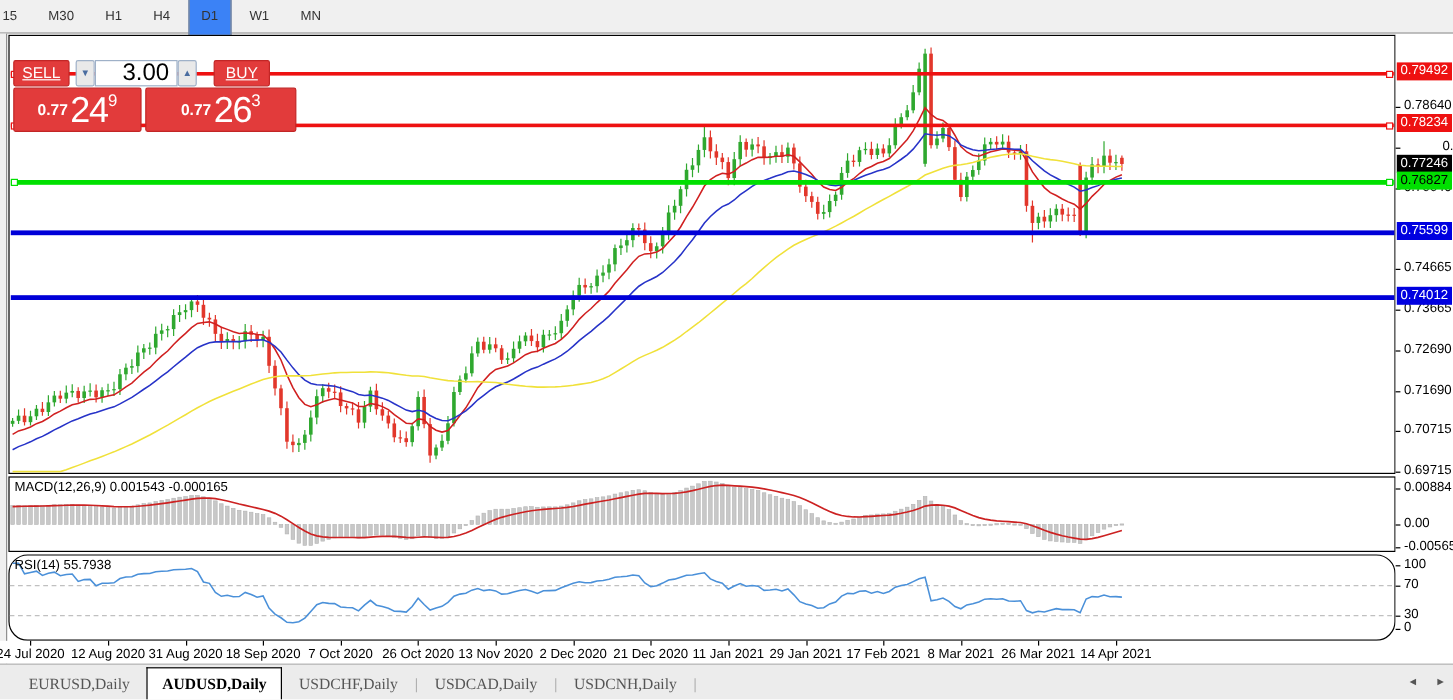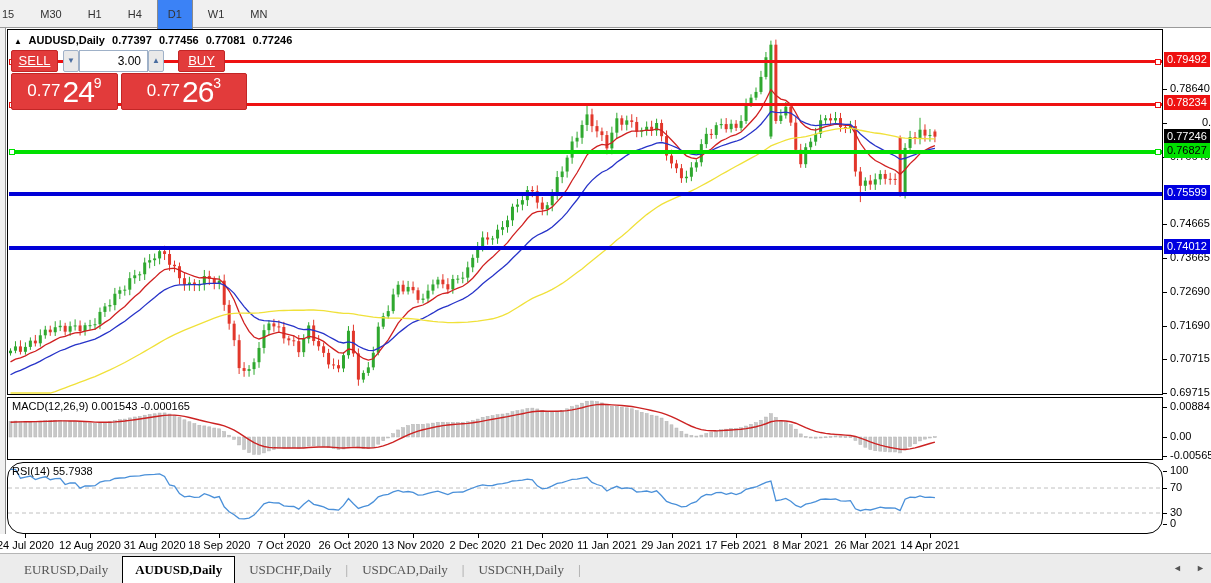--- a/index.html
+++ b/index.html
@@ -37,25 +37,25 @@
   .lvl-marker { position:absolute; width:6px; height:6px; background:#fff; z-index:4; }
 
   
   #trade-widget { position:absolute; left:0; top:0; z-index:10; }
   .tw { position:absolute; }
   .twbtn { background:#e23b3b; border:1px solid #c22626; border-radius:2px; color:#fff;
     font-size:13px; text-align:center; line-height:20px; cursor:pointer; }
   .twbtn u { text-decoration:underline; }
   .spinbtn { background:#e9e9e9; border:1px solid #9fb1c8; border-radius:2px;
     color:#4a6da0; font-size:8px; text-align:center; line-height:20px; cursor:pointer; }
-  #volume-input { border:1px solid #9fb1c8; font-size:12px; color:#000; text-align:right;
+  #volume-input { border:1px solid #9fb1c8; font-size:20px; color:#000; text-align:right;
     padding-right:6px; width:69px; height:22px; background:#fff; }
   .pricebox { background:#e23b3b; border:1px solid #c22626; border-radius:2px; color:#fff;
     text-align:center; cursor:pointer; padding-top:1px; }
-  .pricebox .pfx { font-size:17px; font-weight:normal; vertical-align:6px; margin-right:2px; }
+  .pricebox .pfx { font-size:13px; font-weight:bold; vertical-align:6px; margin-right:2px; }
   .pricebox .big { font-size:30px; font-weight:normal; letter-spacing:-1px; }
   .pricebox .sup { font-size:14px; vertical-align:14px; }
 
   
   #axis-strip { position:absolute; left:1163px; top:29px; width:48px; height:505px;
     background:#fff; z-index:5; }
   .tickmark { position:absolute; left:0; width:4px; height:1px; background:#000; }
   .axis-label { position:absolute; left:7px; font-size:11px; color:#000; white-space:nowrap; }
   .badge { position:absolute; left:1px; height:15px; line-height:15px; font-size:11px;
     padding:0 3px; white-space:nowrap; z-index:6; }
@@ -467,28 +467,20 @@
         <rect x="915.4799999999999" y="99.70000000000027" width="3" height="5.8721776755737665" fill="#e2372b"></rect>
         <line x1="921.9499999999999" y1="98.99432910484484" x2="921.9499999999999" y2="111.64479974508686" stroke="#2fa82f" stroke-width="1"></line>
         <rect x="920.4499999999999" y="105.04995598632922" width="3" height="1" fill="#2fa82f"></rect>
         <line x1="926.92" y1="99.4960000000001" x2="926.92" y2="112.2460000000001" stroke="#e2372b" stroke-width="1"></line>
         <rect x="925.42" y="101.50199999999995" width="3" height="5.1340000000000146" fill="#e2372b"></rect>
         <polyline points="2.5,331.92015764190455 7.469999999999999,329.09764744238873 12.439999999999998,327.7702769193279 17.41,325.7940942549517 22.38,323.03503765143114 27.349999999999994,321.27210266418297 32.32,318.3657366238799 37.29,314.96513012124115 42.26,312.6503617284543 47.23,309.84292225754234 52.199999999999996,307.28803448169765 57.16999999999999,306.2665721248695 62.14,304.43632772753153 67.11,302.8068775549805 72.08,302.48995783696455 77.05,301.16608847960833 82.02,300.07792347124496 86.99,299.018760955124 91.96,295.90877270938745 96.92999999999999,292.3653780545592 101.89999999999999,289.2214460051232 106.86999999999999,284.5915401764714 111.83999999999999,280.1611632594713 116.80999999999999,276.4369696749909 121.78,271.29917322075653 126.75,266.57476932671625 131.72,262.5142040356509 136.69,257.0607188151698 141.66,252.17430421236077 146.63,247.8564292687838 151.6,243.01027908179958 156.57,239.55593747693774 161.54,238.68875423181998 166.51,238.23913746465587 171.48,240.05170986936264 176.45,242.70692621012495 181.42,244.4902344570869 186.39,246.3962350213178 191.35999999999999,247.84705151648996 196.32999999999998,247.519753086764 201.29999999999998,247.78467270453393 206.26999999999998,248.7724162442414 211.23999999999998,249.11754484948187 216.20999999999998,253.79429865513657 221.17999999999998,261.046885274352 226.14999999999998,269.97687821001364 231.11999999999998,282.3597622901184 236.08999999999997,293.00859069601984 241.06,301.3880612498274 246.03,306.98969562778575 251,308.98169485769995 255.97000000000003,307.377156683312 260.94,304.8493064049112 265.90999999999997,303.31729149614875 270.88,302.1715684292544 275.84999999999997,303.29586554190473 280.82,304.5709169811066 285.78999999999996,305.76043139558124 290.76,308.7463056811421 295.72999999999996,308.7517884904687 300.7,306.3318697296686 305.66999999999996,307.18801441110736 310.64,308.8467770241118 315.60999999999996,311.39716027593795 320.58,315.5843673189429 325.55,319.1479553277868 330.52,322.6553976204127 335.49,323.11612512077136 340.46,319.05858006879544 345.43,319.85415164611004 350.4,325.26248771045357 355.37,328.4745509979971 360.34,330.08945553182366 365.31,328.7530702584586 370.28,322.9208671603824 375.25,316.2583678102251 380.21999999999997,309.8614891504508 385.19,301.6084914795547 390.15999999999997,293.0918691871002 395.13,287.34230536977884 400.09999999999997,281.8145688254285 405.07,277.8932309425486 410.03999999999996,276.4346756658397 415.01,275.00358733392113 419.97999999999996,272.39170099554167 424.95,269.12636980811703 429.91999999999996,265.57974894938025 434.89,263.51717969145966 439.85999999999996,262.7603211860378 444.83,260.25595884844915 449.79999999999995,258.1521294764425 454.77,256.245276900087 459.73999999999995,252.80798793867962 464.71,248.2668081478123 469.67999999999995,242.470984400014 474.65,236.10507517958376 479.62,231.27158927620485 484.59,227.12372129630648 489.56,222.14081156733755 494.53,217.59678574380496 499.5,212.63341781186364 504.47,206.10350993854763 509.44000000000005,200.36841605540758 514.41,194.87048923600287 519.38,188.5296718036043 524.35,183.57923158060657 529.3199999999999,181.58424482852388 534.29,181.16874499433334 539.26,180.08716317652443 544.23,177.11373017047345 549.1999999999999,171.65260059087677 554.17,166.17217401949893 559.14,159.16756803267663 564.11,150.5002520664284 569.0799999999999,142.73103732167692 574.05,134.04391919890895 579.02,125.01775207183482 583.99,119.75907691949214 588.9599999999999,116.41250351545978 593.93,114.34748666195401 598.9,115.08141413015983 603.87,112.82197435281296 608.8399999999999,108.36136134201979 613.81,105.88376166129729 618.78,103.06146783423128 623.75,101.04219739680593 628.7199999999999,101.15175234614571 633.6899999999999,100.9745896615982 638.66,100.2129979131787 643.63,100.27973611064544 648.6,98.95751243273025 653.5699999999999,100.27001581526974 658.54,104.86450490818015 663.51,110.06292333994224 668.48,115.18902111922489 673.4499999999999,121.1892099737779 678.42,125.8323113682859 683.39,127.95172538041743 688.36,128.73589153890953 693.3299999999999,126.07893784490625 698.3,122.04094760921043 703.27,118.93606874085162 708.24,114.6110385801876 713.2099999999999,110.87475800123366 718.18,108.74412855951186 723.15,106.02216521936953 728.12,104.53797834436182 733.0899999999999,102.08430862418481 738.06,97.03264954537417 743.03,91.6918741816512 748,86.2798359518406 752.9699999999999,79.12555976618887 757.9399999999999,69.69449207633943 762.91,59.69549351700471 767.88,65.38758343678774 772.8499999999999,69.03411870666878 777.8199999999999,70.42624360875197 782.79,74.46032136813392 787.76,82.7076216078417 792.7299999999999,92.06608585817503 797.6999999999999,96.63904720058053 802.67,99.37398891764269 807.64,100.1804221263942 812.61,98.38342810471659 817.5799999999999,96.53583703626782 822.55,95.42360557708753 827.52,94.08642747428621 832.49,94.62306680625989 837.4599999999999,95.28447775095083 842.43,95.42974426212322 847.4,103.81095828438129 852.37,113.26351132358513 857.3399999999999,120.05299130557978 862.31,126.32223320631783 867.28,130.5051810287282 872.25,132.9529098131743 877.2199999999999,135.8355100177373 882.1899999999999,138.21621494669716 887.16,140.2255778511394 892.13,144.2936546054775 897.0999999999999,139.50046884225503 902.0699999999999,133.59191741738323 907.04,129.0010573725417 912.01,123.67359239571579 916.9799999999999,120.38242608296287 921.9499999999999,117.59470424721121 926.92,115.60221256590012" fill="none" stroke="#d02020" stroke-width="1.3"></polyline>
         <polyline points="2.5,344.7461292195685 7.469999999999999,342.1688767036594 12.439999999999998,340.3168978729227 17.41,338.18820463586235 22.38,335.6819390267465 27.349999999999994,333.6507532262758 32.32,331.07223833684293 37.29,328.2167985661631 42.26,325.8547172384133 47.23,323.25060154750645 52.199999999999996,320.75427772413286 57.16999999999999,319.01934261458837 62.14,316.9448776441268 67.11,314.99301165634233 72.08,313.72672142448346 77.05,312.0432627833038 82.02,310.51034625151306 86.99,309.0323629225195 91.96,306.5670413480698 96.92999999999999,303.82641050804796 101.89999999999999,301.21253244210357 106.86999999999999,297.8074807607795 111.83999999999999,294.3908431582513 116.80999999999999,291.2351391024854 121.78,287.32095274559606 126.75,283.5022253872271 131.72,279.9330830998297 136.69,275.62280602920964 141.66,271.4921362538016 146.63,267.57703223279077 151.6,263.3611750516616 156.57,259.783922797425 161.54,257.51142341845843 166.51,255.57546329063643 171.48,254.9057198724463 176.45,254.88296349709253 181.42,254.66770513994015 186.39,254.6954808145233 191.35999999999999,254.66641217181814 196.32999999999998,253.88282107919804 201.29999999999998,253.43682016149796 206.26999999999998,253.41686034435452 211.23999999999998,253.16720245605575 216.20999999999998,255.1374286673763 221.17999999999998,258.64161924859854 226.14999999999998,263.32527626422507 231.11999999999998,270.12140939025767 236.08999999999997,276.55840112955957 241.06,282.243608185232 246.03,286.78483019826535 251,289.6176357613608 255.97000000000003,290.5757356829249 260.94,290.83921245285046 265.90999999999997,291.3468499032024 270.88,291.86221033275024 275.84999999999997,293.36157326148486 280.82,294.90221646112377 285.78999999999996,296.37594644290493 290.76,298.72201858138305 295.72999999999996,299.63605881329704 300.7,299.2548021308212 305.66999999999996,300.3262442532541 310.64,301.7794228468342 315.60999999999996,303.69710121613616 320.58,306.49071010671105 325.55,309.0992002213361 330.52,311.7664445591445 335.49,312.9867131330757 340.46,311.878796242333 345.43,312.9292896515781 350.4,316.26299059234407 355.37,318.68715833776196 360.34,320.38437357378734 365.31,320.59846111510797 370.28,318.4236876700111 375.25,315.50127249405705 380.21999999999997,312.37166001109426 385.19,308.01696382467844 390.15999999999997,303.17606428344016 395.13,299.38453736602105 400.09999999999997,295.5259207305512 405.07,292.31876525228154 410.03999999999996,290.27807540395133 415.01,288.3040403527093 419.97999999999996,285.78896509090237 424.95,282.93836639761184 429.91999999999996,279.909419914653 434.89,277.575437925213 439.85999999999996,275.91898519670667 444.83,273.47056184512394 449.79999999999995,271.2173196139688 454.77,269.0761487678342 459.73999999999995,266.1910613900627 464.71,262.7038284535938 469.67999999999995,258.4934601882601 474.65,253.8539168700222 479.62,249.8236428555656 484.59,246.06315854021977 489.56,241.84993665356114 494.53,237.7861850975928 499.5,233.46910119036875 504.47,228.30999421930073 509.44000000000005,223.42367597948032 514.41,218.57877984940797 519.38,213.25307198653536 524.35,208.53027004022442 529.3199999999999,205.26450044058174 534.29,202.90400001329908 539.26,200.3872768299434 544.23,197.0550954493342 549.1999999999999,192.51167927054848 554.17,187.87518610488996 559.14,182.39988201280676 564.11,175.95419548603422 569.0799999999999,169.75559325733047 574.05,162.9552563836146 579.02,155.8138694396498 583.99,150.3848848300404 588.9599999999999,145.92743377251963 593.93,142.21174986785263 598.9,140.04559876505573 603.87,136.6464075459371 608.8399999999999,132.25024347752878 613.81,128.83972707939392 618.78,125.34167421876145 623.75,122.30656569236407 628.7199999999999,120.42821877652841 633.6899999999999,118.58723139512904 638.66,116.60528627241683 643.63,115.14844733849213 648.6,113.13563447882143 653.5699999999999,112.5029659840825 658.54,113.68812415155526 663.51,115.48518616349293 668.48,117.55530206917501 673.4499999999999,120.34028004645597 678.42,122.73900619164851 683.39,124.07992275922697 688.36,124.82398789494482 693.3299999999999,123.85113865193989 698.3,122.03467073345246 703.27,120.48280192434186 708.24,118.17967473641966 713.2099999999999,115.98711297819455 718.18,114.45703871397336 723.15,112.57670157531493 728.12,111.23874119636139 733.0899999999999,109.4027460770003 738.06,106.21160404188458 743.03,102.70676595124951 748,98.99939303910787 752.9699999999999,94.26593157471234 757.9399999999999,88.174000292649 762.91,81.49454572058994 767.88,82.3588586619735 772.8499999999999,82.63928309462472 777.8199999999999,82.09851241948809 782.79,83.05443595274892 787.76,86.39680292854655 792.7299999999999,90.74065493364924 797.6999999999999,93.14762932526355 802.67,94.83250180882351 807.64,95.64858087763741 812.61,95.16206943486759 817.5799999999999,94.53112468881136 822.55,94.15725553626271 827.52,93.60378921584606 832.49,93.9159850871456 837.4599999999999,94.31097071577415 842.43,94.47210461092209 847.4,98.7497697721601 852.37,103.93615433832747 857.3399999999999,108.17883587343886 862.31,112.3929254994573 867.28,115.75070011128628 872.25,118.3158809505494 877.2199999999999,121.0878200403422 882.1899999999999,123.61887159367598 887.16,125.95058425980824 892.13,129.28234932709893 897.0999999999999,128.25042056170378 902.0699999999999,126.3188765111363 907.04,124.6846320256468 912.01,122.41330184149729 916.9799999999999,120.88229055368629 921.9499999999999,119.44298741119883 926.92,118.27871582836269" fill="none" stroke="#2733c8" stroke-width="1.3"></polyline>
         <polyline points="2.5,363 7.469999999999999,363 12.439999999999998,363 17.41,363 22.38,363 27.349999999999994,363 32.32,363 37.29,363 42.26,363 47.23,361.5153772806134 52.199999999999996,359.6097598168026 57.16999999999999,357.8151536019991 62.14,355.92521835241405 67.11,354.02620656656836 72.08,352.2329426715246 77.05,350.33734284797583 82.02,348.4453643194961 86.99,346.54062243402814 91.96,344.4156616874261 96.92999999999999,342.1949362712053 101.89999999999999,339.95385297028406 106.86999999999999,337.5111311026635 111.83999999999999,335.0083032323537 116.80999999999999,332.49966259983603 121.78,329.78607028183706 126.75,327.0245239509918 131.72,324.29085716721966 136.69,321.3914638700621 141.66,318.4970172973299 146.63,315.6179747280453 151.6,312.6549917566581 156.57,309.7904717612955 161.54,307.16925533030417 166.51,304.6214225184085 171.48,302.3390277127819 176.45,300.2212471020589 181.42,298.11194628209023 186.39,296.09473241955175 191.35999999999999,294.11404864521455 196.32999999999998,292.0293257995113 201.29999999999998,290.04526781741106 206.26999999999998,288.18364228116116 211.23999999999998,286.3210475582473 216.20999999999998,284.94322375425736 221.17999999999998,283.9533484523331 226.14999999999998,283.3084123266449 231.11999999999998,283.2164621566553 236.08999999999997,283.2215830994901 241.06,283.238716652374 246.03,283.1757539310761 251,282.89900892608784 255.97000000000003,282.34416168181906 260.94,281.71314313913035 265.90999999999997,281.1810805525856 270.88,280.7051256670384 275.84999999999997,280.4806748042897 280.82,280.3699892936161 285.78999999999996,280.17573723352825 290.76,280.27176391899957 295.72999999999996,280.23825806803325 300.7,279.9128642513883 305.66999999999996,280.0174747247529 310.64,280.3201803233578 315.60999999999996,280.69545270423487 320.58,281.37213187467205 325.55,282.0883693633482 330.52,282.75689475276795 335.49,283.2839705879114 340.46,283.3807937798456 345.43,283.78752840962943 350.4,284.77646156651144 355.37,285.6446007457539 360.34,286.4283097694165 365.31,287.1705917862305 370.28,287.5388799882521 375.25,287.7425776055593 380.21999999999997,288.05746071890326 385.19,288.1346522612225 390.15999999999997,288.0453608126086 395.13,288.2870004310648 400.09999999999997,288.498360477834 405.07,288.7893704822659 410.03999999999996,289.46848214767806 415.01,290.1662685356878 419.97999999999996,290.75194527114536 424.95,291.35612302067875 429.91999999999996,291.821733108497 434.89,292.17535471580686 439.85999999999996,292.59605645942884 444.83,292.61020268922493 449.79999999999995,292.5016480993859 454.77,292.4134538946237 459.73999999999995,292.09285298647774 464.71,291.61023068364375 469.67999999999995,291.07101009058806 474.65,290.3161314124636 479.62,289.52165214951947 484.59,288.75415563704155 489.56,287.38830158261226 494.53,285.63312239128663 499.5,283.45378449488 504.47,280.51989692866255 509.44000000000005,277.4950273842751 514.41,274.42292083530674 519.38,271.291992526747 524.35,268.44392996647093 529.3199999999999,266.1248403218451 534.29,264.0489315143609 539.26,261.84523734326376 544.23,259.42191856171894 549.1999999999999,256.48959701506146 554.17,253.42053530580324 559.14,250.08478248455322 564.11,246.25413867095585 569.0799999999999,242.59946794073494 574.05,238.95418889237817 579.02,234.83344952005837 583.99,230.82951915553667 588.9599999999999,226.80186530623087 593.93,222.63146733911617 598.9,218.68964890947063 603.87,214.40265995342543 608.8399999999999,210.09537275199 613.81,206.34873522041107 618.78,202.11104289074592 623.75,197.42659708035262 628.7199999999999,193.039613695375 633.6899999999999,188.72726517986803 638.66,184.619019698358 643.63,181.05363978527066 648.6,177.5396467879541 653.5699999999999,174.3596603489582 658.54,171.83365496469924 663.51,169.62799564491434 668.48,167.38776278917203 673.4499999999999,165.41049561541604 678.42,163.34647847312408 683.39,160.93953140974918 688.36,158.4613668536008 693.3299999999999,155.79744746721963 698.3,153.0599495051083 703.27,150.42984330052923 708.24,147.53734847919122 713.2099999999999,144.5320218879965 718.18,141.80783948331373 723.15,138.99126553579208 728.12,136.26753275579858 733.0899999999999,133.60758016072623 738.06,130.8161016989411 743.03,128.11189456275906 748,125.46584329421421 752.9699999999999,122.509669007301 757.9399999999999,119.2150575906685 762.91,115.85109908545064 767.88,113.92115942250393 772.8499999999999,112.01470970074024 777.8199999999999,110.19601663091271 782.79,108.70607440735012 787.76,107.79135902803864 792.7299999999999,107.32196233034483 797.6999999999999,106.52041910605885 802.67,105.41268132788218 807.64,104.04014270652397 812.61,102.49608652490224 817.5799999999999,101.12314826281136 822.55,100.09298547241269 827.52,99.12132859174744 832.49,98.56480318644117 837.4599999999999,98.32413949160036 842.43,98.1116644478202 847.4,98.95847415214939 852.37,100.2566559703314 857.3399999999999,101.24775801561509 862.31,102.21468344402092 867.28,103.01965681508273 872.25,103.48481320792098 877.2199999999999,104.32395349125727 882.1899999999999,105.4265132064138 887.16,106.41802498501465 892.13,107.73145870115195 897.0999999999999,108.2037432916859 902.0699999999999,108.30117395327261 907.04,108.44962540035749 912.01,108.50261021771576 916.9799999999999,108.59337603001268 921.9499999999999,108.8123296682711 926.92,108.82068819487631" fill="none" stroke="#f0e13a" stroke-width="1.3"></polyline>
       </svg>
 
-    <div id="chart-title">
-      <span class="tri">▲</span>
-      <span>AUDUSD,Daily</span>
-      <span>0.77397</span>
-      <span>0.77456</span>
-      <span>0.77081</span>
-      <span>0.77246</span>
-    </div>
 
     <div id="trade-widget">
       <div class="tw twbtn" style="left:3px;top:20px;width:47px;height:22px;"><u>SELL</u></div>
       <div class="tw spinbtn" style="left:55px;top:20px;width:16px;height:22px;">
         <span>▼</span></div>
       <input class="tw" id="volume-input" style="left: 71px; top: 20px;" value="3.00">
       <div class="tw spinbtn" style="left:140px;top:20px;width:16px;height:22px;">
         <span>▲</span></div>
       <div class="tw twbtn" style="left:170px;top:20px;width:47px;height:22px;"><u>BUY</u></div>
 

